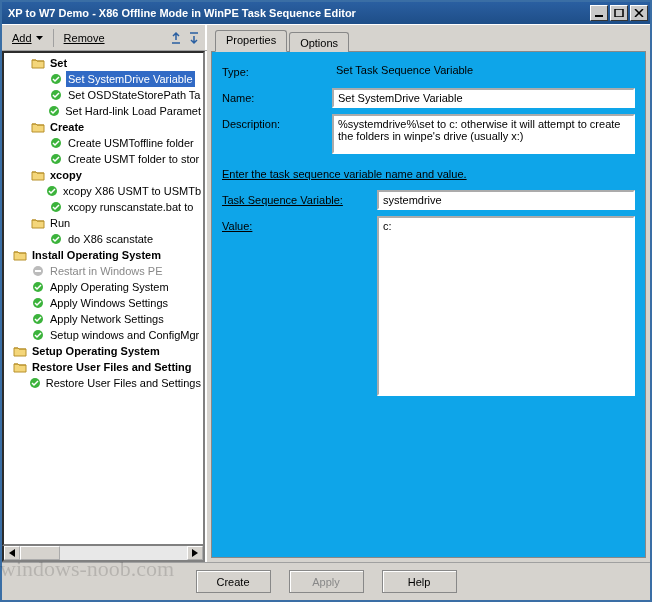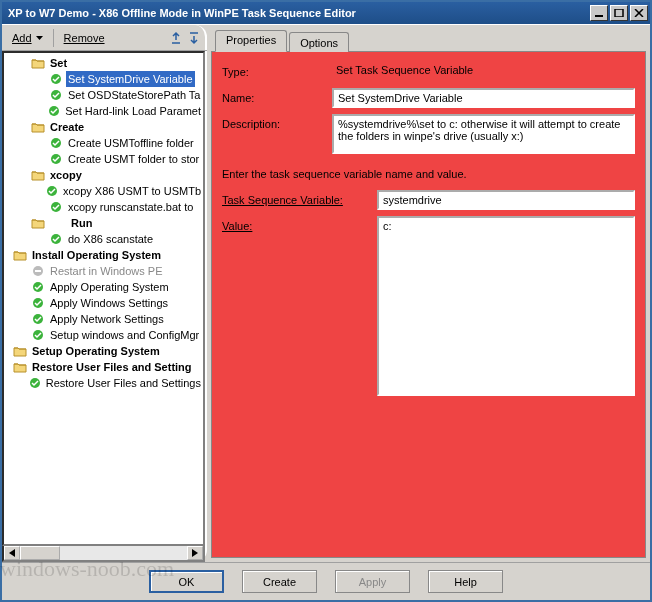--- a/index.html
+++ b/index.html
@@ -40,21 +40,20 @@
   .tb-btn .u { text-decoration: underline; }
   .tb-sep { border-left: 1px solid #a0a0a0; height: 18px; margin: 0 4px; }
   .tb-spacer { flex: 1; }
   .iconbtn { width: 18px; height: 18px; display: inline-flex; align-items: center; justify-content: center; }
 
   .body-row { flex: 1; display: flex; overflow: hidden; border-top: 1px solid #fff; }
   .left-panel {
     width: 205px; display: flex; flex-direction: column;
     border-right: 2px inset #fff;
     background: #d6d3ce;
-    border-radius: 12px;
   }
   .tree-wrap {
     flex: 1; background: #fff; overflow: hidden;
     border: 2px inset #808080;
   }
   .tree { padding: 2px 0; line-height: 16px; }
   .node { display: flex; align-items: center; white-space: nowrap; }
   .node .lbl { padding: 0 2px; }
   .node.sel .lbl { background: #316ac5; color: #fff; }
   .ind { display: inline-block; }
@@ -77,30 +76,30 @@
   .tabs { display: flex; position: relative; top: 1px; z-index: 2; padding-left: 4px; }
   .tab {
     padding: 3px 10px; border: 1px solid #888; border-bottom: none;
     background: #d6d3ce; margin-right: 2px;
     border-top-left-radius: 3px; border-top-right-radius: 3px;
   }
   .tab.active { background: #d6d3ce; border-bottom: 1px solid #d6d3ce; font-weight: normal; }
   .tab:not(.active) { padding-top: 4px; margin-top: 2px; }
   .tabpage {
     flex: 1; border: 1px solid #888;
-    background: #ef4444; padding: 10px;
+    background: #0ea5e9; padding: 10px;
   }
   .form-row { display: flex; align-items: flex-start; margin-bottom: 6px; }
   .form-label { width: 110px; padding-top: 4px; }
   .tbox {
     flex: 1; border: 2px inset #fff; background: #fff;
     padding: 2px 4px; height: 20px;
   }
   .tbox.ml { height: 40px; }
-  .hint { margin: 14px 0 10px 0; }
+  .hint { margin: 14px 0 10px 0; text-decoration: underline; }
   .tarea {
     flex: 1; border: 2px inset #fff; background: #fff;
     padding: 2px 4px; height: 180px;
   }
 
   .button-bar {
     height: 38px; display: flex; align-items: center; justify-content: center;
     gap: 18px; border-top: 1px solid #a0a0a0;
   }
   .btn {
@@ -274,21 +273,21 @@
                 <span class="lbl">xcopy runscanstate.bat to</span>
               </div>
               <div class="node">
                 <span class="ind" style="width: 26px;"></span>
                 <span class="ico">
                   <svg width="14" height="12">
                     <path d="M1 3h4l1 1h7v7H1z" fill="#f4d67a" stroke="#b8912c"></path>
                     <path d="M1 3h4l1 1h7" fill="none" stroke="#b8912c"></path>
                   </svg>
                 </span>
-                <span class="lbl" style="font-weight: bold; margin-left: 21px;">Run</span>
+                <span class="lbl" style="font-weight: normal;">Run</span>
               </div>
               <div class="node">
                 <span class="ind" style="width: 44px;"></span>
                 <span class="ico">
                   <svg width="12" height="12">
                     <circle cx="6" cy="6" r="5" fill="#3cb33c"></circle>
                     <path d="M3 6l2 2 4-4" stroke="#fff" fill="none" stroke-width="1.5"></path>
                   </svg>
                 </span>
                 <span class="lbl">do X86 scanstate</span>
@@ -426,21 +425,20 @@
         </div>
         <div class="form-row">
           <div class="form-label" style="width:155px"><span><span style="text-decoration:underline">Value:</span></span></div>
           <div class="tarea">c:</div>
         </div>
       </div>
     </div>
   </div>
 
   <div class="button-bar">
-    <div class="btn default">OK</div>
     <div class="btn">Create</div>
     <div class="btn disabled">Apply</div>
     <div class="btn">Help</div>
   </div>
 
 </div>
 <div class="watermark">windows-noob.com</div>
 </div>
 
 </body></html>

